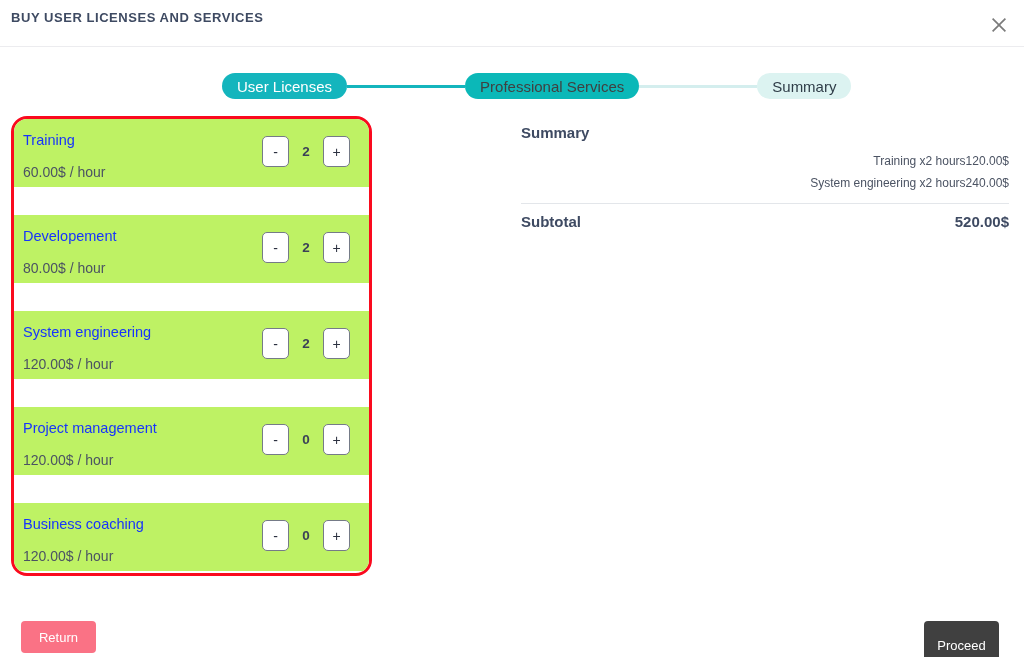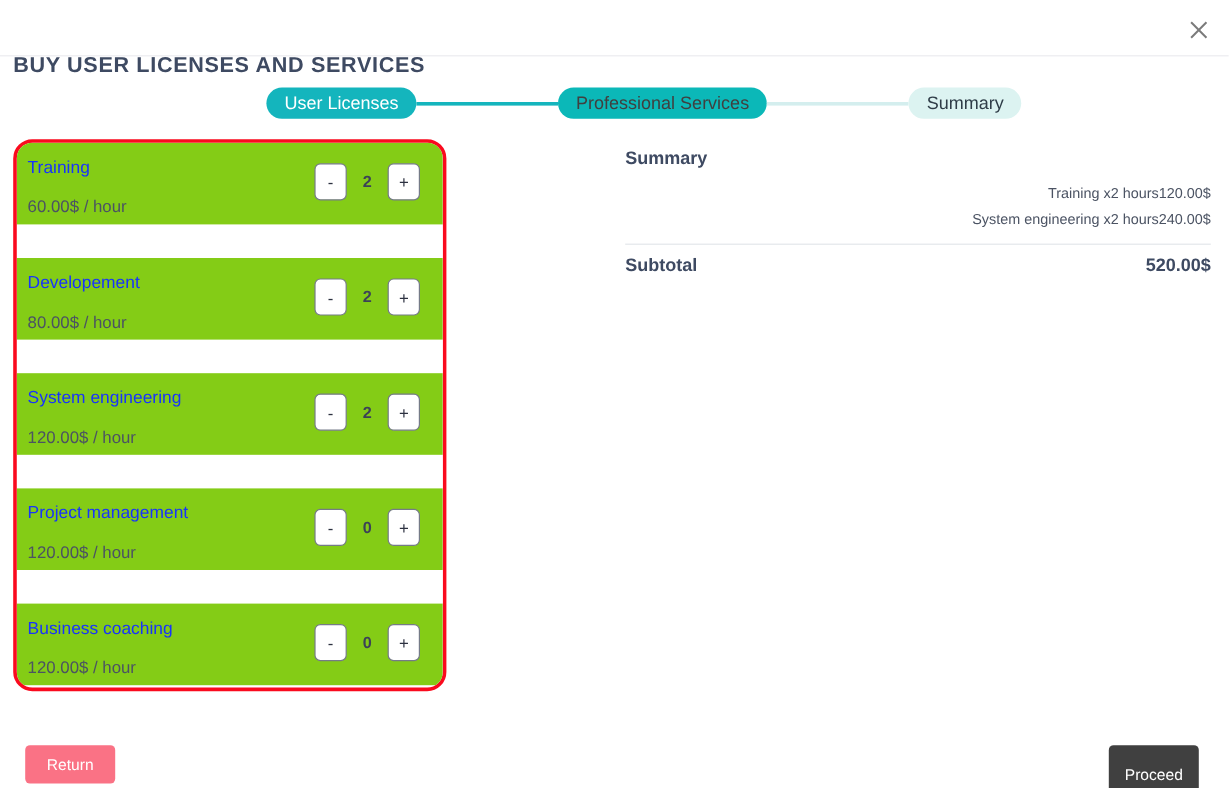--- a/index.html
+++ b/index.html
@@ -22,27 +22,26 @@
     left: 0; top: 0;
     width: 1024px;
     height: 47px;
     border-bottom: 1px solid #ececef;
     box-sizing: border-box;
   }
   .modal-title {
     position: absolute;
     left: 11px;
     top: 10px;
-    font-size: 18px;
+    font-size: 13px;
     font-weight: bold;
     letter-spacing: 0.55px;
     color: #3e4a62;
     text-transform: uppercase;
     white-space: nowrap;
-    margin-top: 34px;
   }
   .close-btn {
     position: absolute;
     right: 10px;
     top: 12px;
     width: 30px;
     height: 26px;
     cursor: pointer;
     background: transparent;
     border: none;
@@ -109,21 +108,21 @@
     height: 460px;
     border: 3px solid #fa0a1e;
     border-radius: 16px;
     box-sizing: border-box;
     overflow: hidden;
     background: #ffffff;
   }
   .product-row {
     position: relative;
     height: 68px;
-    background: #84cc16;
+    background: #bef264;
     box-sizing: border-box;
   }
   .row-gap {
     height: 28px;
     background: #ffffff;
   }
   .product-name {
     position: absolute;
     left: 9px;
     top: 13px;

